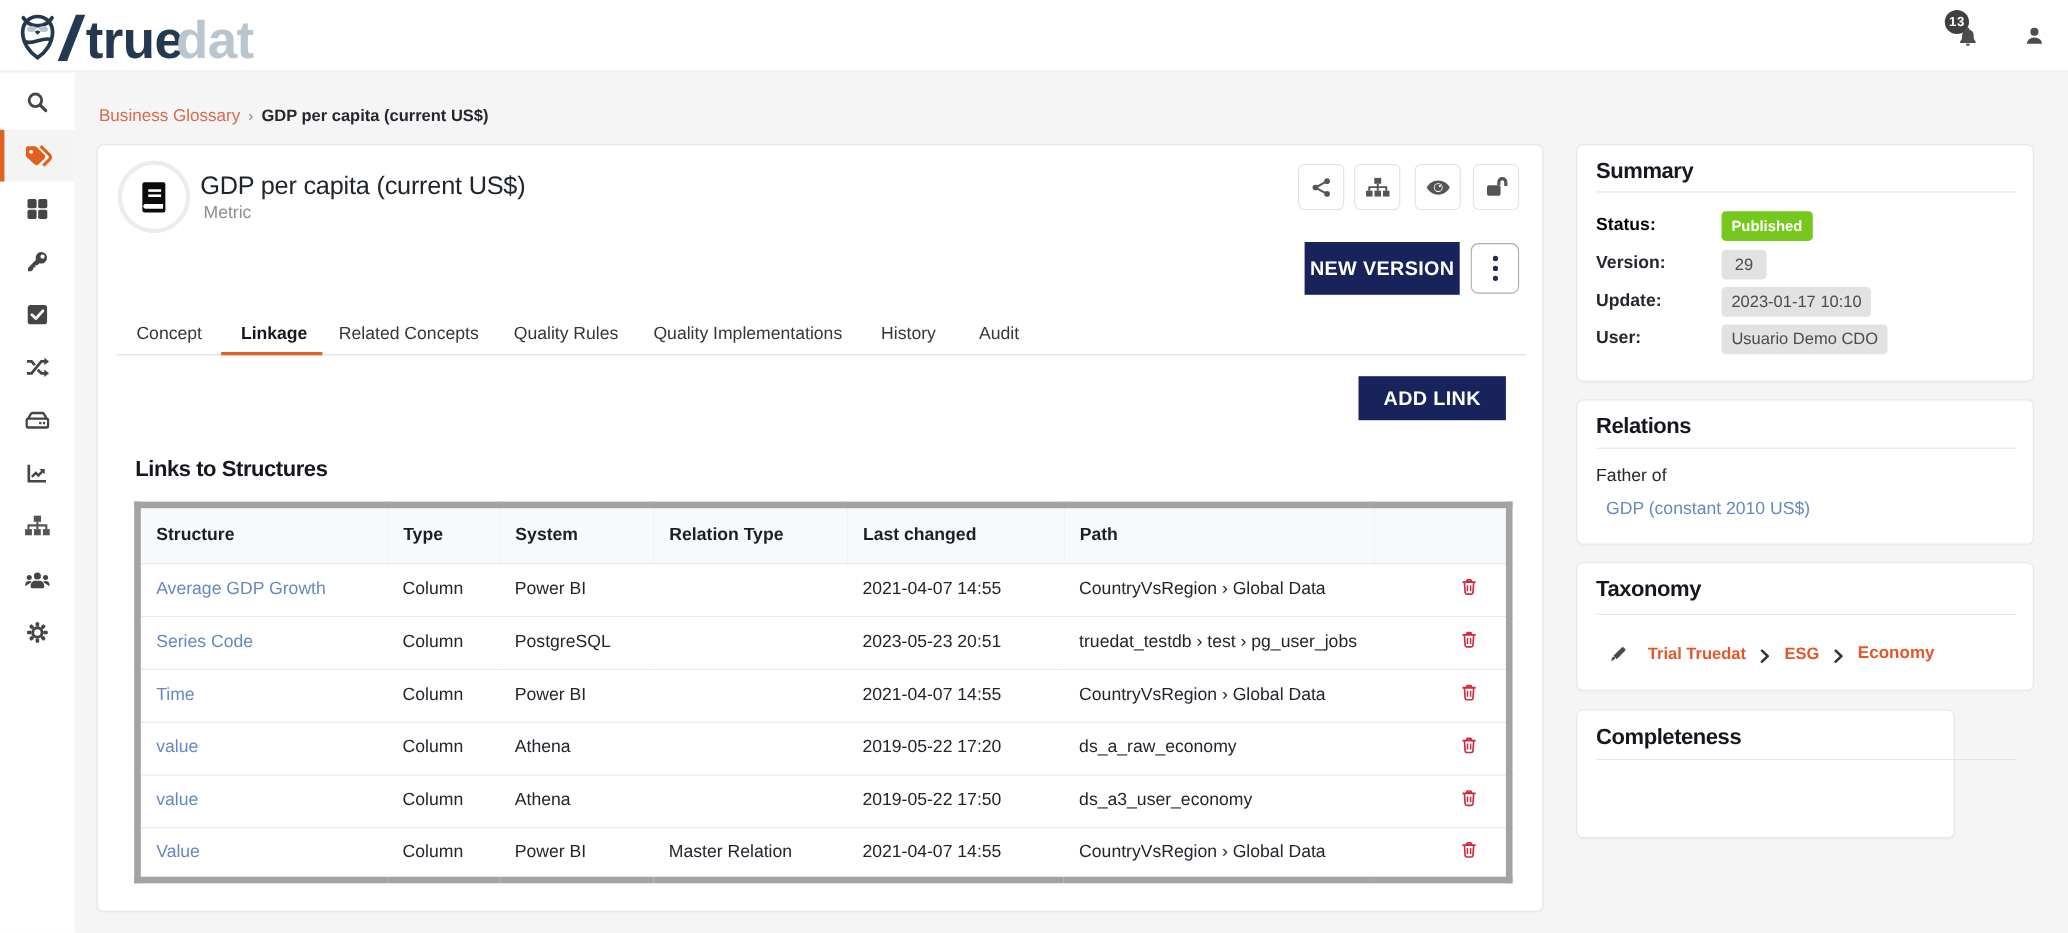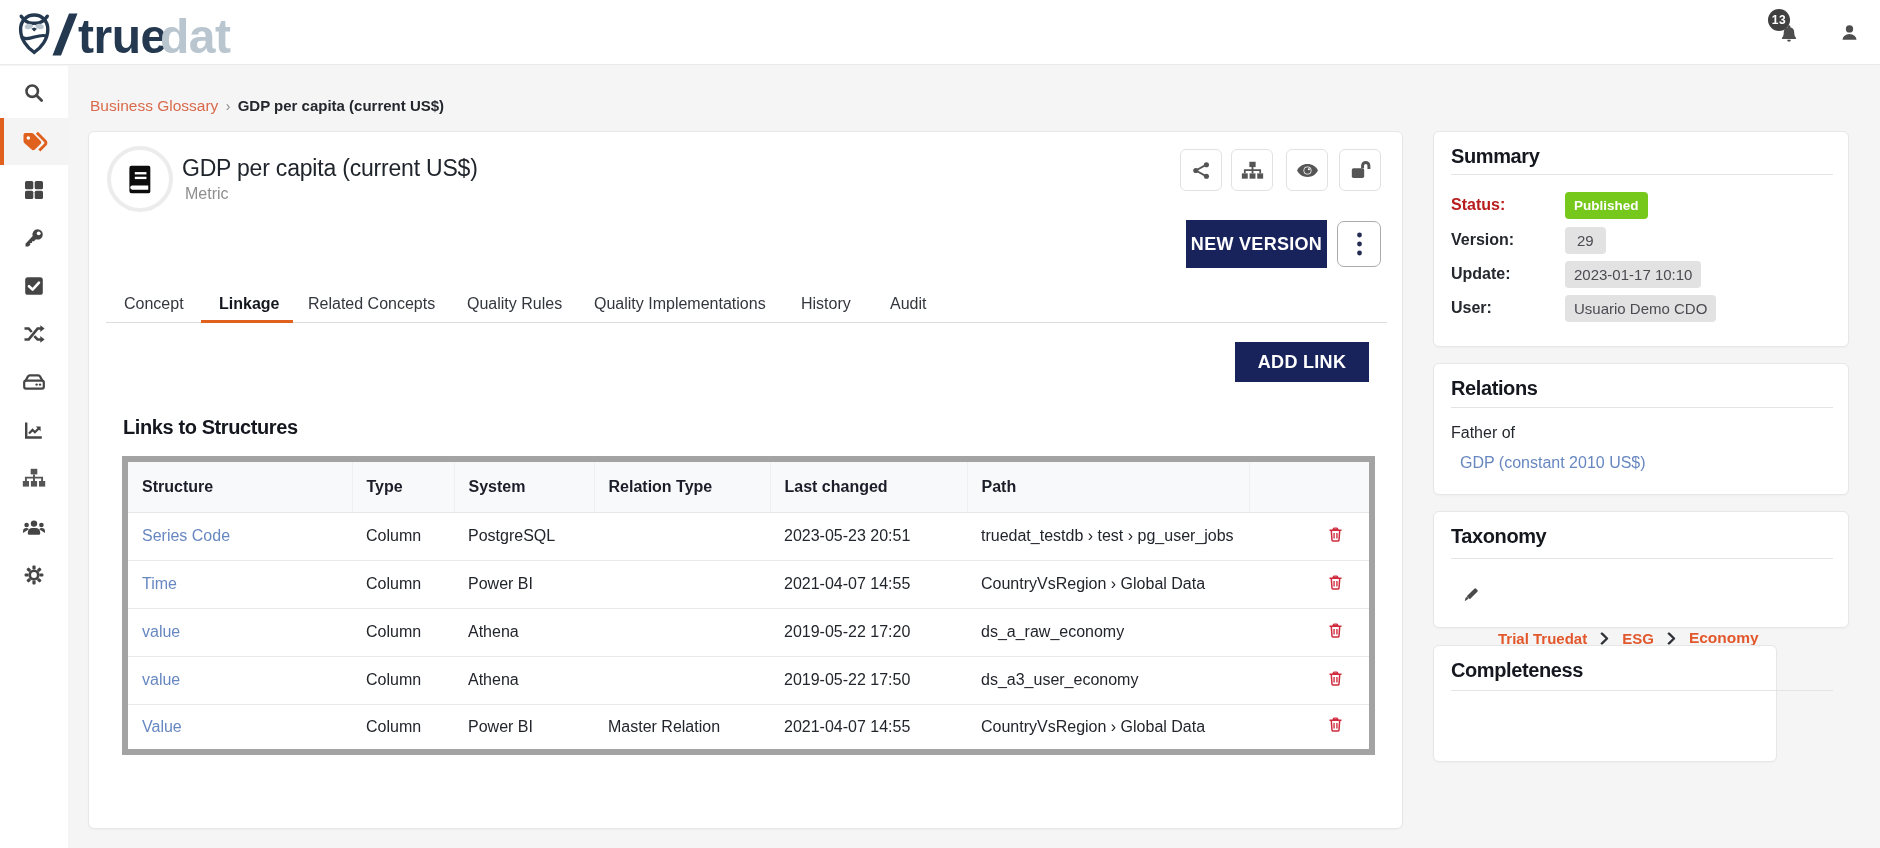--- a/index.html
+++ b/index.html
@@ -307,20 +307,31 @@
           <tr>
             <th>Structure</th>
             <th>Type</th>
             <th>System</th>
             <th>Relation Type</th>
             <th>Last changed</th>
             <th>Path</th>
             <th></th>
           </tr>
       <tr>
+            <td><a class="bluelink" href="#">Average GDP Growth</a></td>
+            <td>Column</td>
+            <td>Power BI</td>
+            <td></td>
+            <td>2021-04-07 14:55</td>
+            <td>CountryVsRegion <span class="sep">›</span> Global Data</td>
+            <td class="trashcell"><svg width="15" height="17" viewBox="0 0 20 22">
+                <use href="#i-trash"></use>
+              </svg></td>
+          </tr>
+      <tr>
             <td><a class="bluelink" href="#">Series Code</a></td>
             <td>Column</td>
             <td>PostgreSQL</td>
             <td></td>
             <td>2023-05-23 20:51</td>
             <td>truedat_testdb <span class="sep">›</span> test <span class="sep">›</span> pg_user_jobs</td>
             <td class="trashcell"><svg width="15" height="17" viewBox="0 0 20 22">
                 <use href="#i-trash"></use>
               </svg></td>
           </tr>
@@ -369,21 +380,21 @@
               </svg></td>
           </tr>
     </tbody>
       </table>
   </div>
 </div>
 
 <div class="card" style="left:1433px; top:131px; width:416px; height:216px;">
   <div class="abs rheading" style="left:17px; top:13px;">Summary</div>
   <div class="abs rhr" style="left:17px; top:42px; width:382px;"></div>
-  <div class="abs" style="left:17px; top:64px; font-size:16px; font-weight:bold; color:#b91c1c;">Status:</div>
+  <div class="abs" style="left:17px; top:64px; font-size:16px; font-weight:bold; color:#000000;">Status:</div>
   <div class="abs badge" style="left:131px; top:60px; background:#76c81c; color:#fff; font-weight:bold; font-size:13.5px; padding:0 9px;">Published</div>
   <div class="abs" style="left:17px; top:99px; font-size:16px; font-weight:bold; color:#24272e;">Version:</div>
   <div class="abs badge" style="left:131px; top:95px; background:#e2e2e2; color:#4b4b52; font-size:15px; padding:0 12px;">29</div>
   <div class="abs" style="left:17px; top:133px; font-size:16px; font-weight:bold; color:#24272e;">Update:</div>
   <div class="abs badge" style="left:131px; top:129px; background:#e2e2e2; color:#4b4b52; font-size:15px; padding:0 9px;">2023-01-17 10:10</div>
   <div class="abs" style="left:17px; top:167px; font-size:16px; font-weight:bold; color:#24272e;">User:</div>
   <div class="abs badge" style="left:131px; top:163px; background:#e2e2e2; color:#4b4b52; font-size:15px; padding:0 9px;">Usuario Demo CDO</div>
 </div>
 
 <div class="card" style="left:1433px; top:363px; width:416px; height:132px;">
@@ -392,21 +403,21 @@
   <div class="abs" style="left:17px; top:60px; font-size:16px; color:#24272e;">Father of</div>
   <div class="abs" style="left:26px; top:90px; font-size:16px;"><a class="bluelink" href="#">GDP (constant 2010 US$)</a></div>
 </div>
 
 <div class="card" style="left:1433px; top:511px; width:416px; height:117px;">
   <div class="abs rheading" style="left:17px; top:13px;">Taxonomy</div>
   <div class="abs rhr" style="left:17px; top:46px; width:382px;"></div>
   <div class="abs" style="left:29px; top:74px;" id="pencilwrap"><svg width="17" height="17" viewBox="0 0 20 20">
         <use href="#i-pencil"></use>
       </svg></div>
-  <div class="abs" style="left:64px; top:73px; font-size:15px; font-weight:bold; display:flex; align-items:center;margin-top:44px;">
+  <div class="abs" style="left:64px; top:73px; font-size:15px; font-weight:bold; display:flex; align-items:flex-end;">
     <span style="color:#e2582c;">Trial Truedat</span>
     <svg width="9" height="13" viewBox="0 0 10 14" style="margin:0 13px;">
         <use href="#i-chev"></use>
       </svg>
     <span style="color:#e2582c;">ESG</span>
     <svg width="9" height="13" viewBox="0 0 10 14" style="margin:0 13px;">
         <use href="#i-chev"></use>
       </svg>
     <span style="color:#e2582c; font-size:15.5px;">Economy</span>
   </div>

